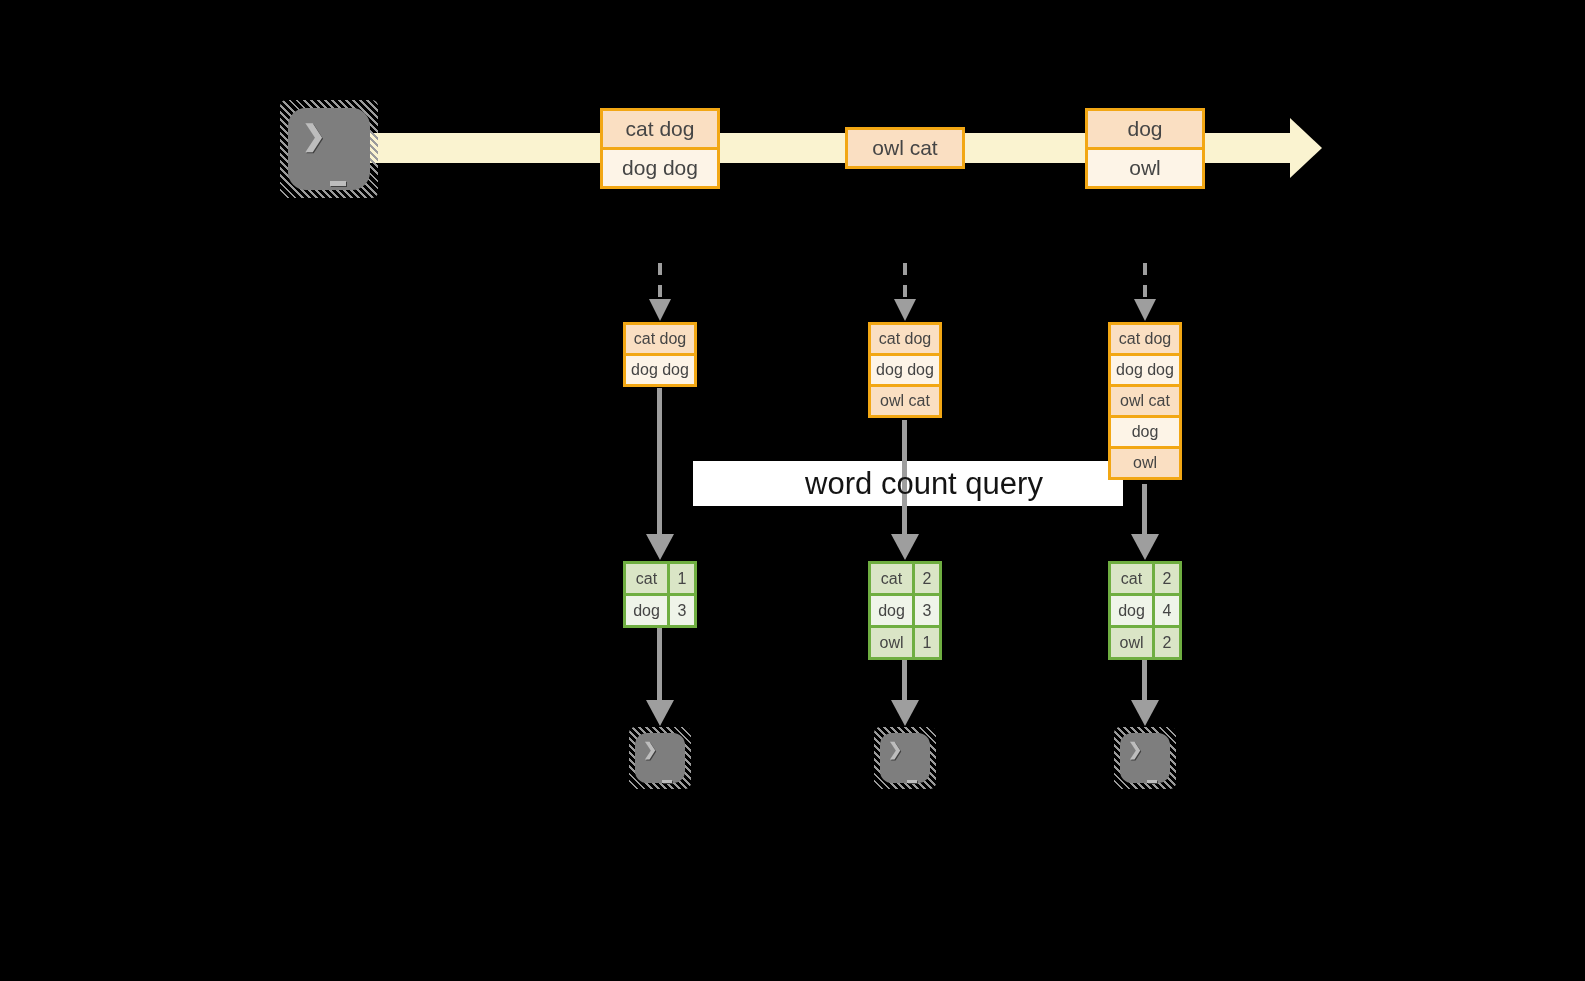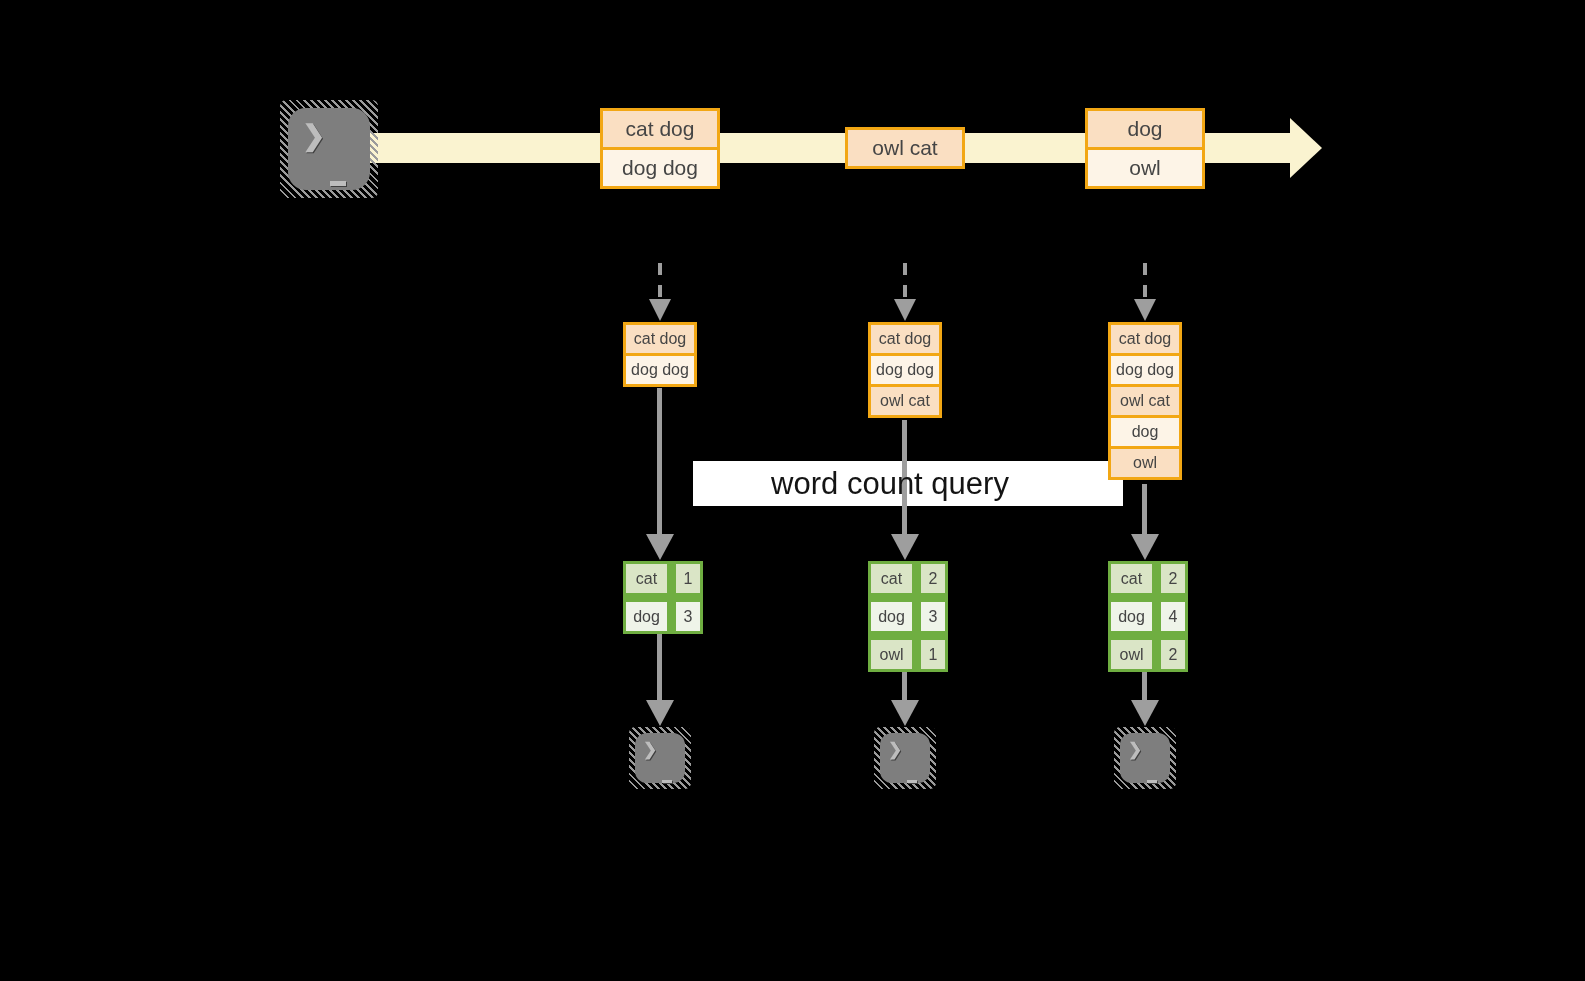--- a/index.html
+++ b/index.html
@@ -52,25 +52,25 @@
   .cream{background:var(--cream-fill);text-align:right;}
   
   .stem{position:absolute;width:5px;background:var(--arrow-gray);z-index:2;}
   .stem.dashed{width:4px;background:repeating-linear-gradient(to bottom,var(--arrow-gray) 0 12px,rgba(0,0,0,0) 12px 22px);}
   .ahead{position:absolute;width:0;height:0;z-index:2;
     border-left:14px solid transparent;border-right:14px solid transparent;
     border-top:26px solid var(--arrow-gray);}
   .ahead.sm{border-left-width:11px;border-right-width:11px;border-top-width:22px;}
   
   .query-band{position:absolute;left:693px;top:461px;width:430px;height:45px;background:#fff;z-index:1;}
-  .query-label{position:absolute;left:675px;top:461px;width:430px;height:45px;z-index:4;
+  .query-label{position:absolute;left:709px;top:461px;width:430px;height:45px;z-index:4;
     display:flex;align-items:center;justify-content:center;
     font-size:31px;color:var(--label-text);}
   
-  .gtable{position:absolute;display:grid;grid-template-columns:41px 24px;gap:9px;
+  .gtable{position:absolute;display:grid;grid-template-columns:41px 24px;gap:3px;
     background:var(--green-border);border:3px solid var(--green-border);z-index:3;box-sizing:content-box;}
   .gtable .cell{height:29px;display:flex;align-items:center;justify-content:center;
     font-size:16px;color:var(--cell-text);}
   .gdark{background:var(--green-fill-dark);}
   .glight{background:var(--green-fill-light);}
 </style>
 </head>
 <body>
 
 <div class="canvas">

